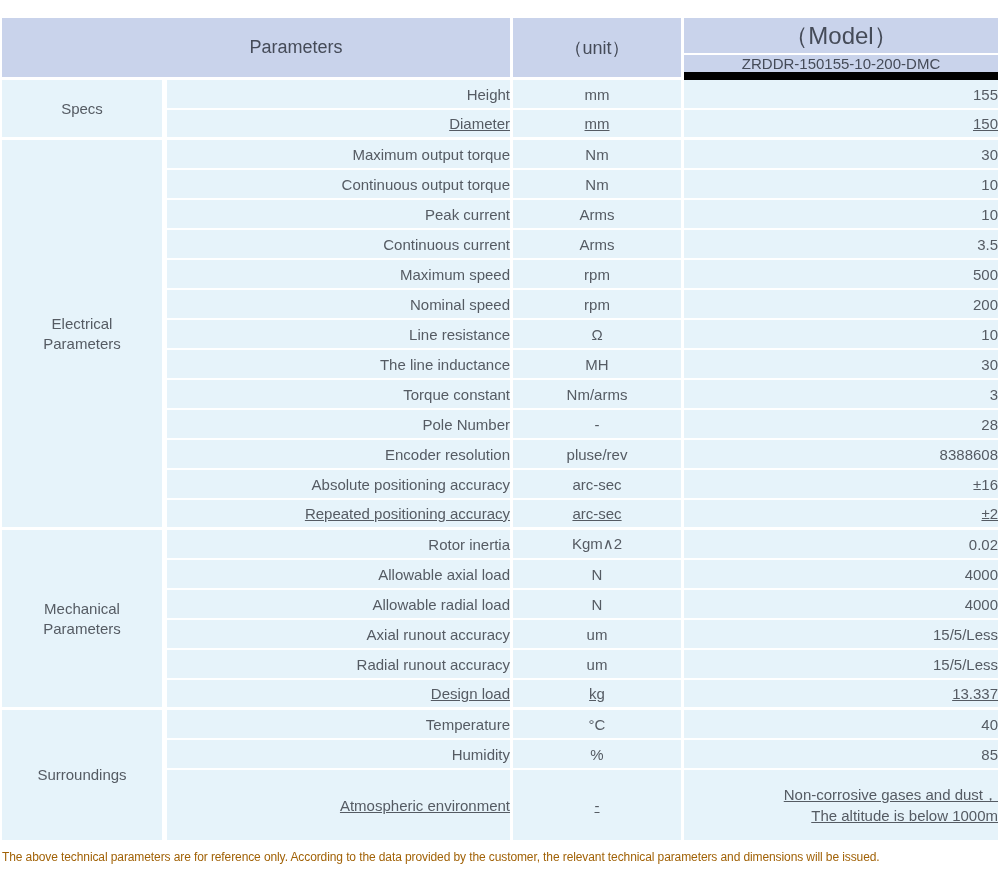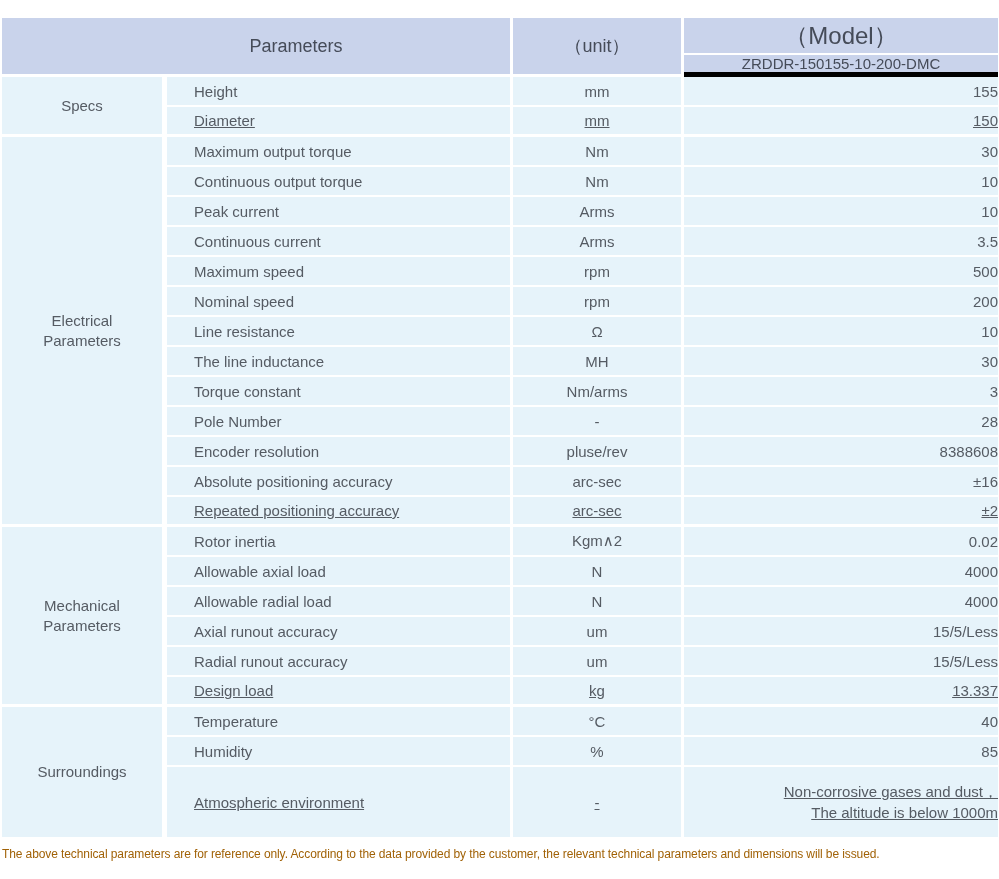--- a/index.html
+++ b/index.html
@@ -40,39 +40,39 @@
   .h-model {
     font-size: 24px;
     text-align: center;
     height: 37px;
     border-bottom: 2px solid #fff;
   }
   .h-model-no {
     font-size: 15px;
     text-align: center;
     height: 20px;
-    border-bottom: 5px solid #000000;
+    border-bottom: 8px solid #000000;
   }
 
   tbody td {
     background: var(--row-bg, #e6f3fa);
     color: var(--body-text, #555b63);
     font-size: 15px;
     height: 30px;
     border-bottom: 2px solid #fff;
   }
   td.cat {
     text-align: center;
     border-right: 5px solid #fff;
     border-bottom: 3px solid #fff;
     white-space: pre-line;
     line-height: 1.3;
   }
   td.param {
-    text-align: left;
+    text-align: right;
     padding-left: 27px;
     border-right: 3px solid #fff;
   }
   td.unit {
     text-align: center;
     border-right: 3px solid #fff;
   }
   td.value {
     text-align: right;
     white-space: pre-line;

